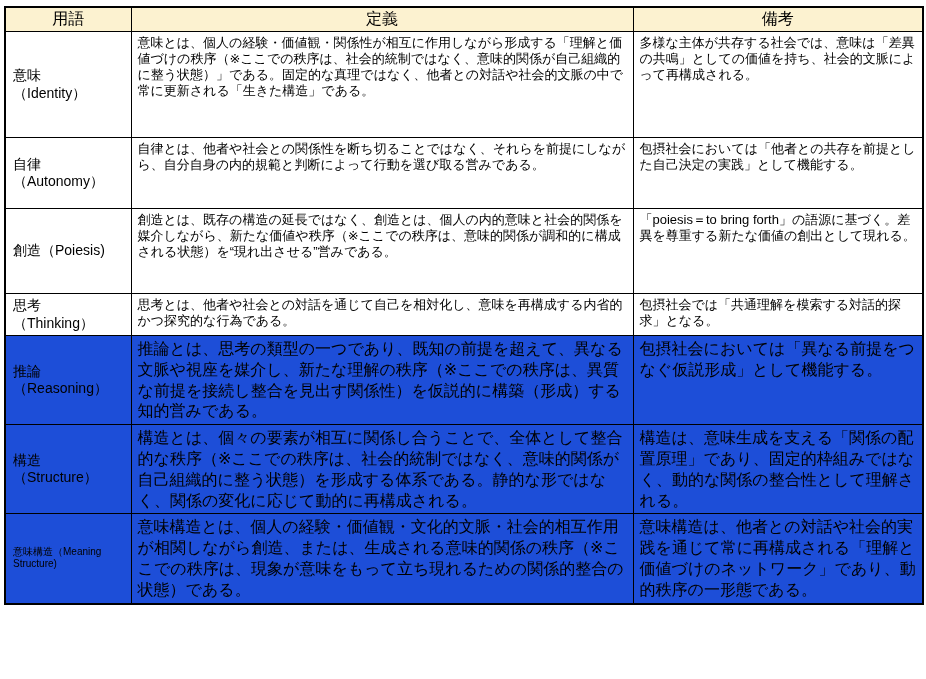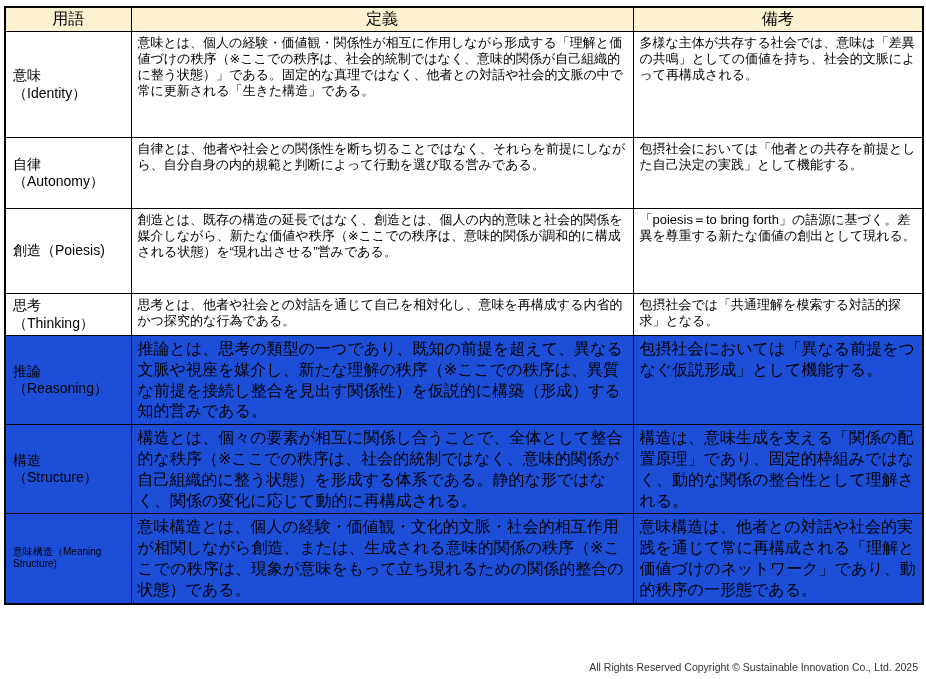--- a/index.html
+++ b/index.html
@@ -131,15 +131,14 @@
       <td class="rem">構造は、意味生成を支える「関係の配置原理」であり、固定的枠組みではなく、動的な関係の整合性として理解される。</td>
     </tr>
     <tr class="r8 shaded">
       <td class="term">意味構造（Meaning Structure)</td>
       <td class="def">意味構造とは、個人の経験・価値観・文化的文脈・社会的相互作用が相関しながら創造、または、生成される意味的関係の秩序（※ここでの秩序は、現象が意味をもって立ち現れるための関係的整合の状態）である。</td>
       <td class="rem">意味構造は、他者との対話や社会的実践を通じて常に再構成される「理解と価値づけのネットワーク」であり、動的秩序の一形態である。</td>
     </tr>
   </tbody>
     </table>
 
-  <div class="footer">All Rights Reserved Copyright © Sustainable Innovation Co., Ltd. 2025</div>
 
 </div>
 
 </body></html>

